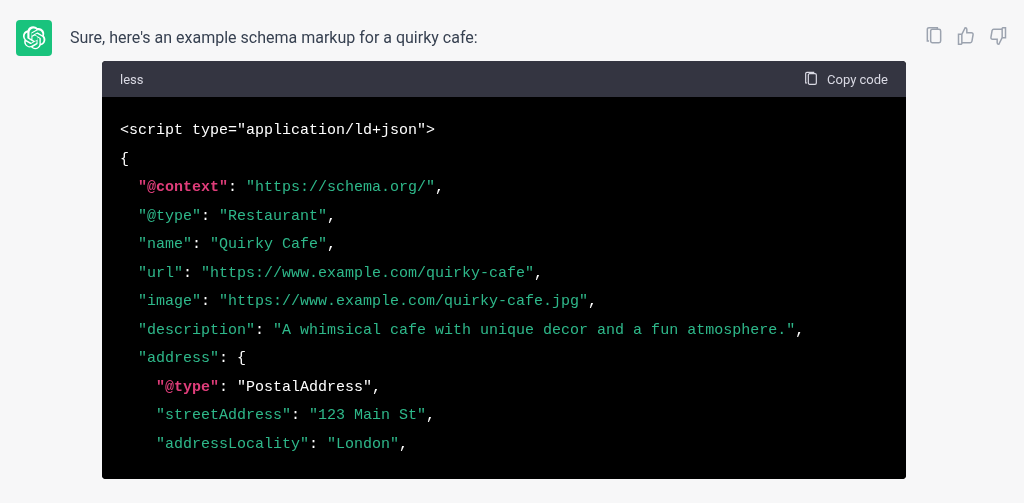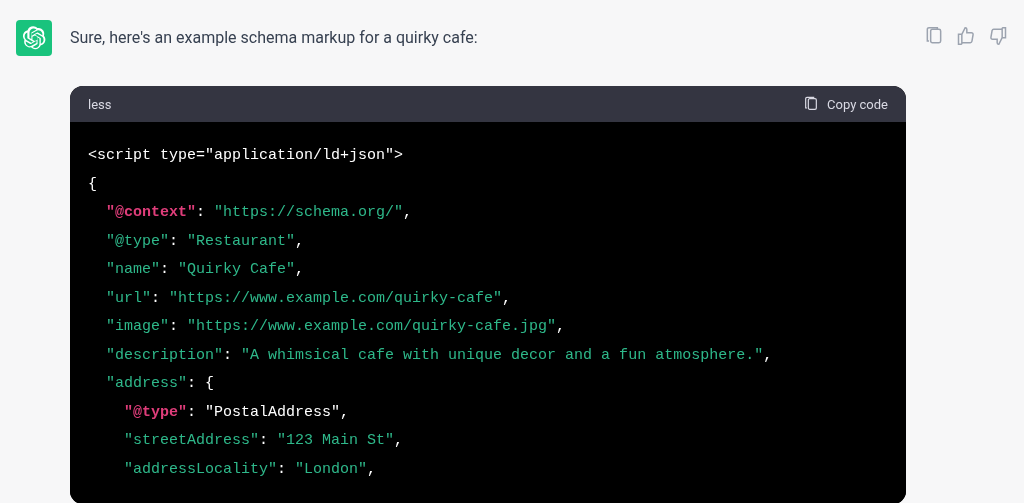--- a/index.html
+++ b/index.html
@@ -38,21 +38,21 @@
       stroke-width: 1.5;
     }
     .content {
       flex: 1;
       min-width: 0;
     }
     .intro-text {
       color: #374151;
       font-size: 16px;
       line-height: 1.5;
-      margin-bottom: 36px;
+      margin-bottom: 11px;
       margin-top: 6px;
     }
     .actions {
       display: flex;
       gap: 12px;
       align-items: center;
       flex-shrink: 0;
       margin-top: 6px;
     }
     .action-icon {
@@ -62,23 +62,24 @@
       color: #9ca3af;
     }
     .action-icon svg {
       width: 100%;
       height: 100%;
       fill: none;
       stroke: currentColor;
       stroke-width: 1.8;
     }
     .code-block {
-      border-radius: 13px;
+      border-radius: 4px;
       overflow: hidden;
       background: #000000;
+      margin-left: 32px;
     }
     .code-header {
       background: #343541;
       display: flex;
       justify-content: space-between;
       align-items: center;
       padding: 10px 18px;
       color: #d9d9e3;
       font-size: 13px;
     }

